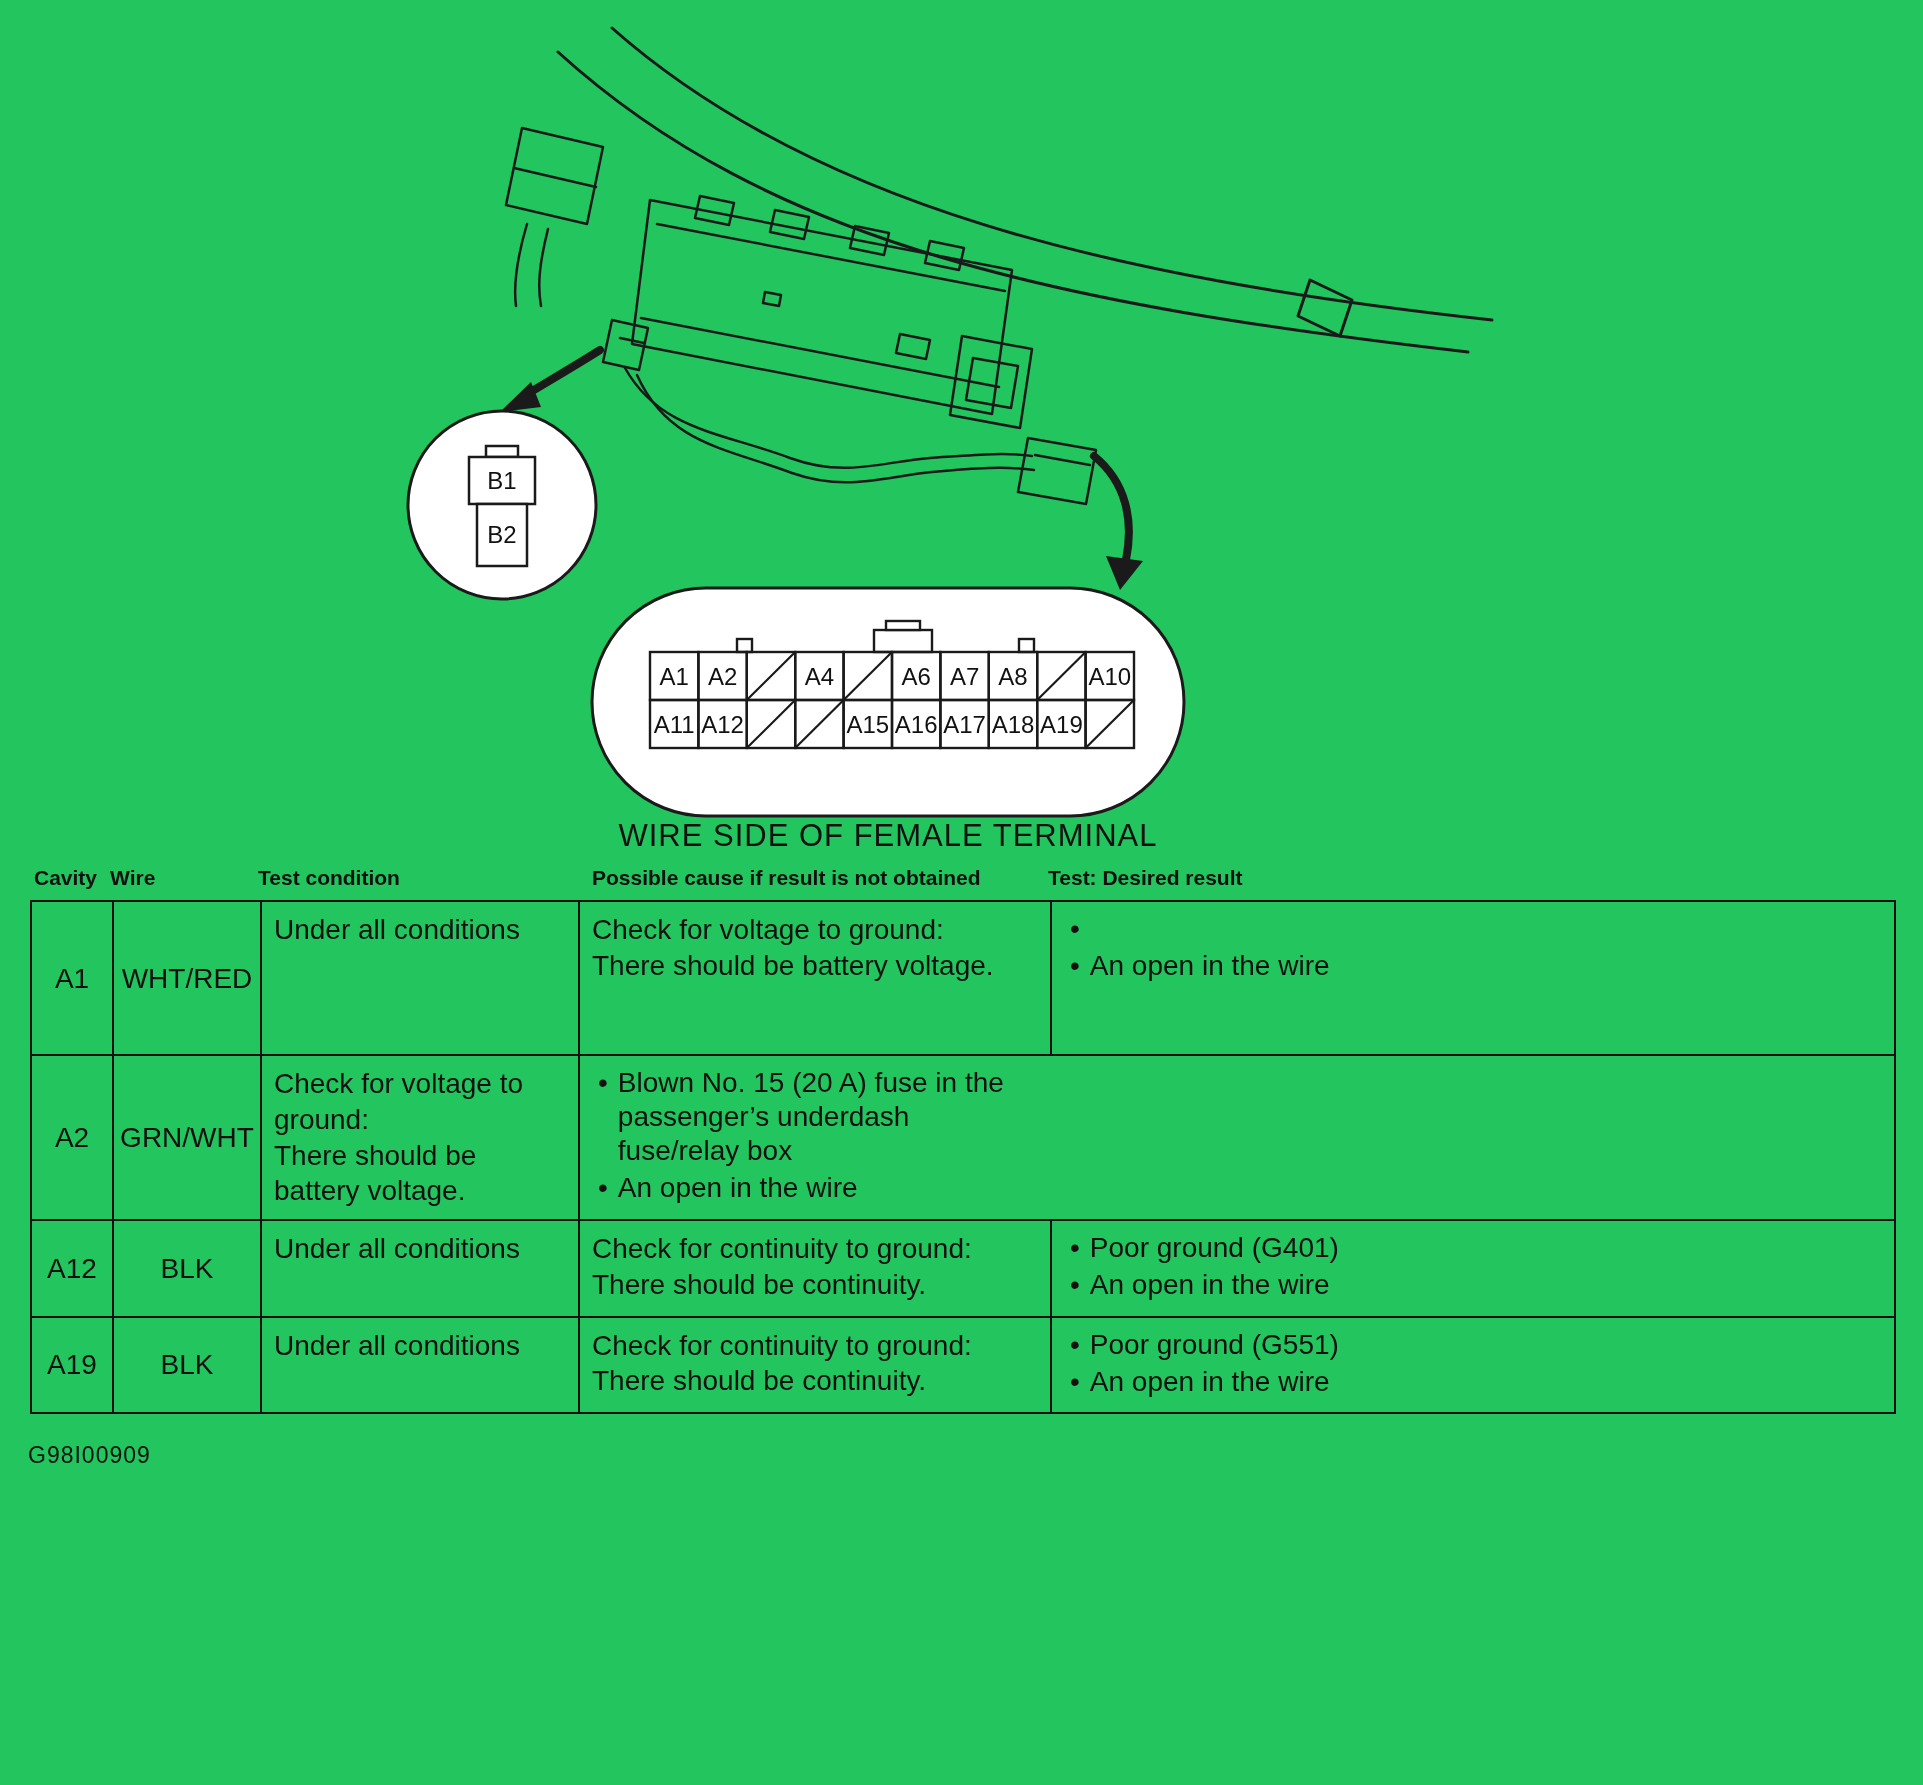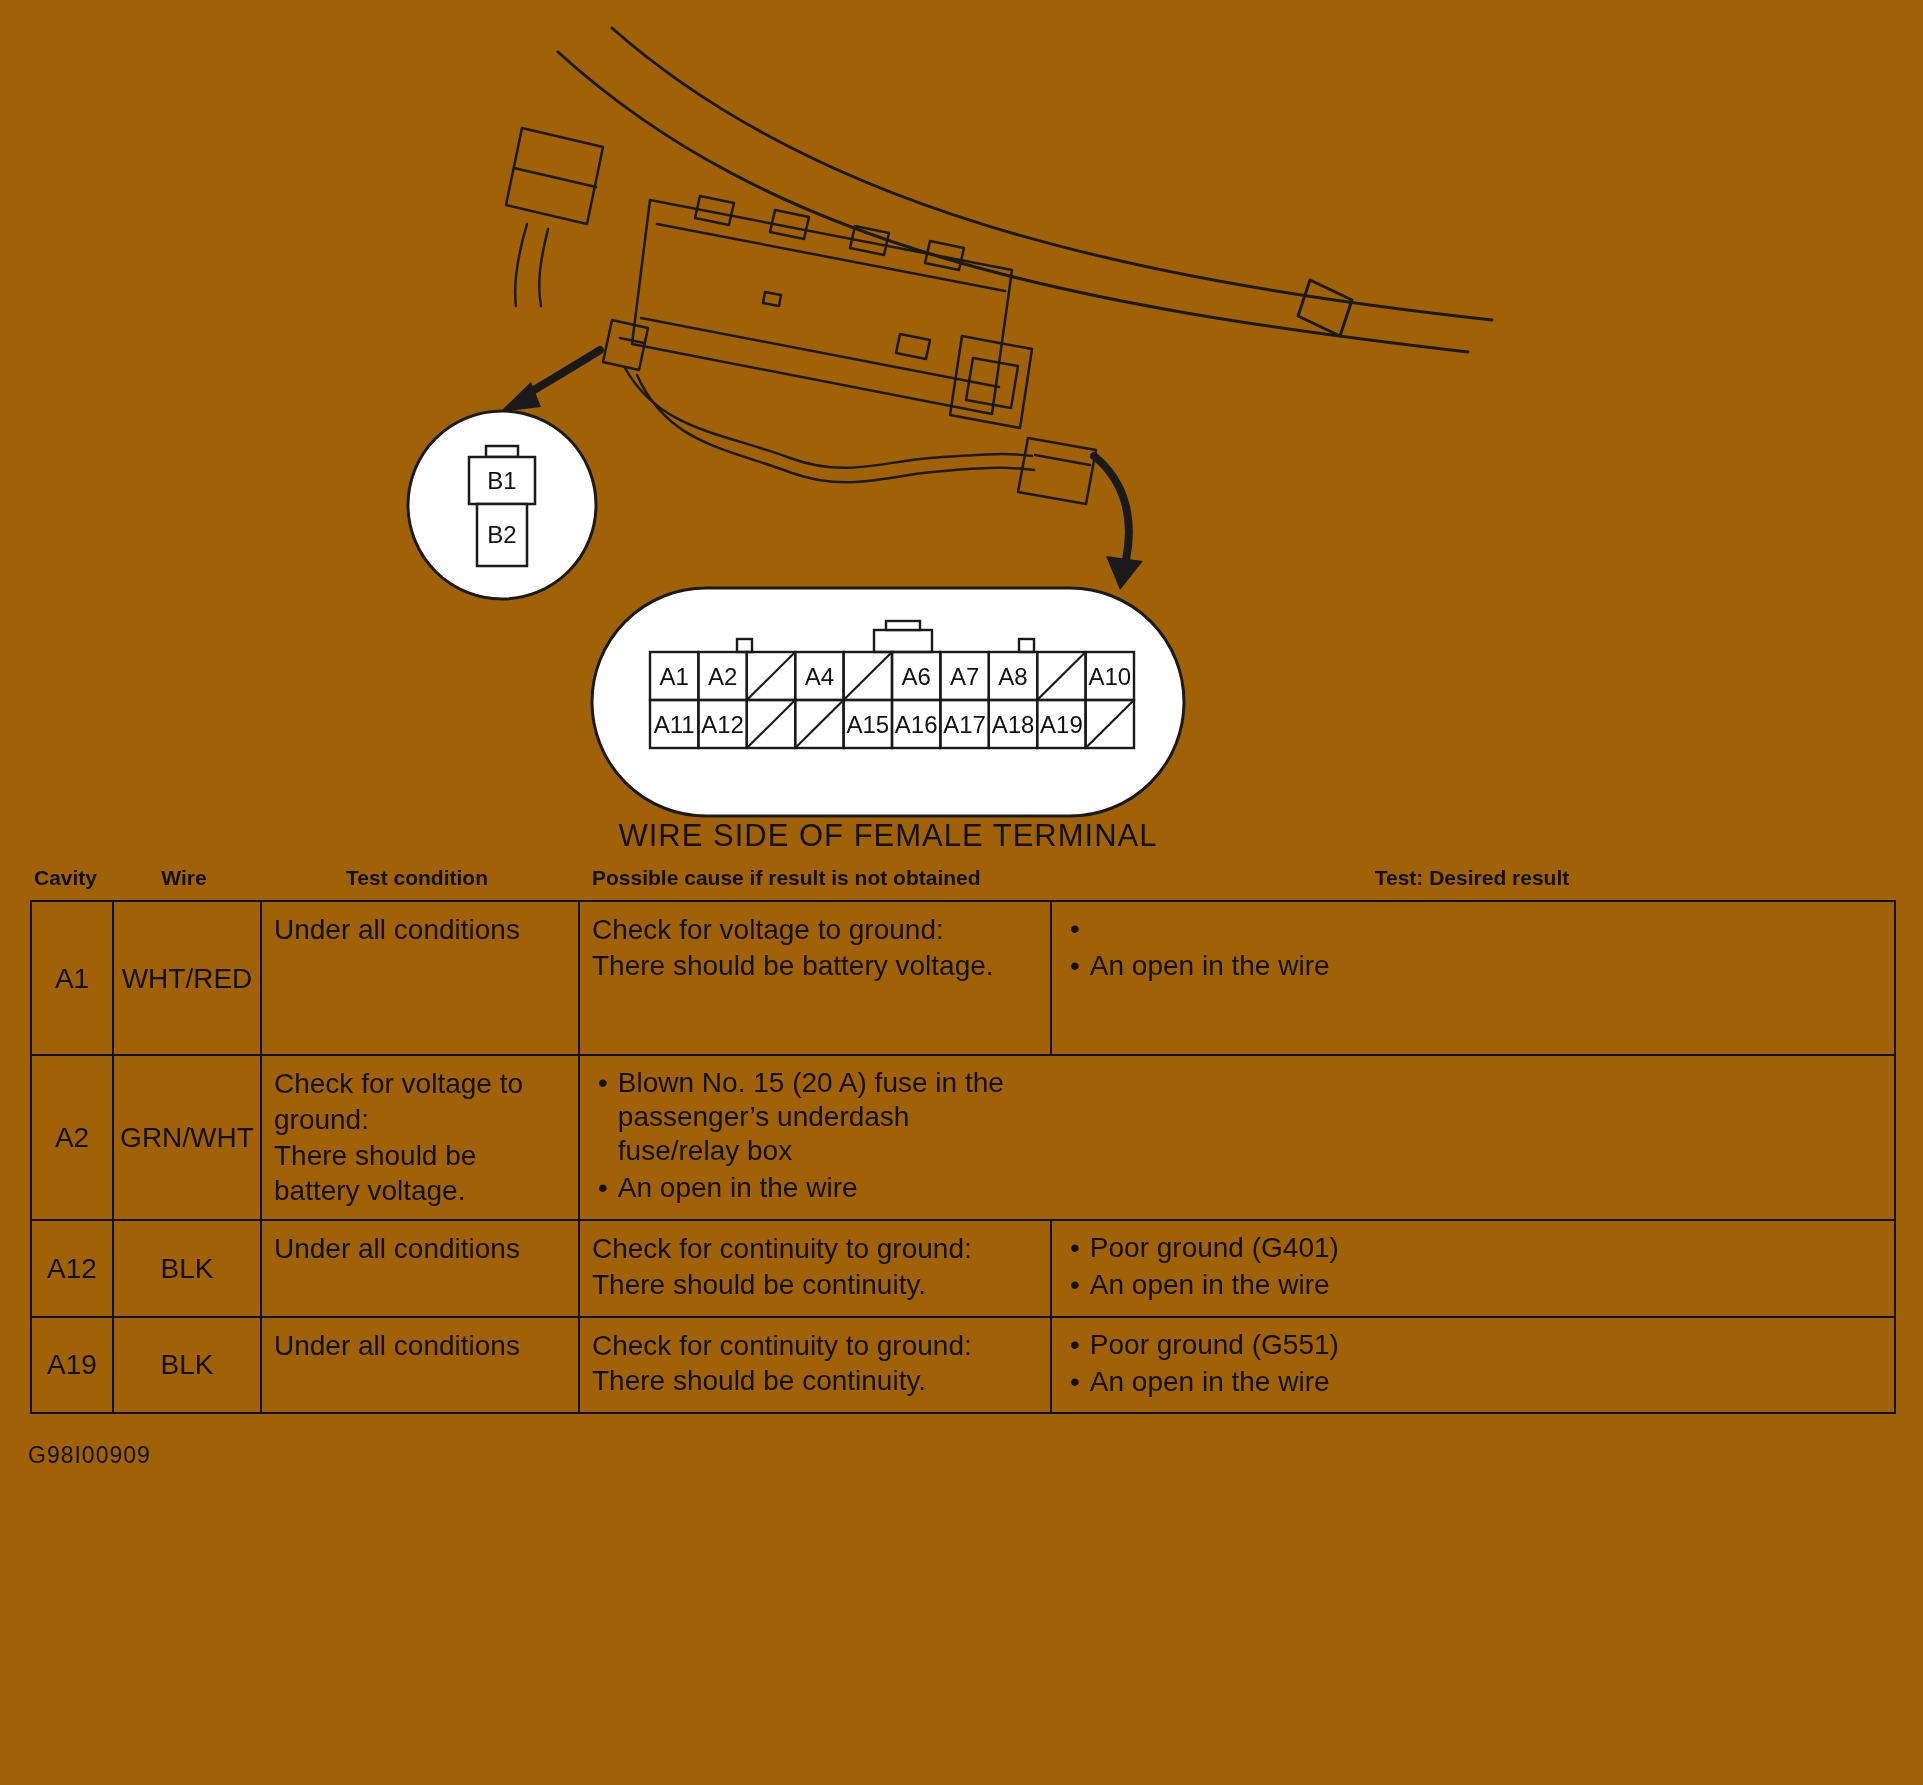--- a/index.html
+++ b/index.html
@@ -1,28 +1,28 @@
 <!DOCTYPE html>
 <html><head>
 <meta charset="utf-8">
 <style>
   html,body{margin:0;padding:0;background:#fff;}
   body{width:1923px;height:1785px;font-family:"Liberation Sans",sans-serif;color:#111;}
-  .page{position:relative;width:1923px;height:1785px;overflow:hidden;background:#a16207;}
+  .page{position:relative;width:1923px;height:1785px;overflow:hidden;background:#22c55e;}
 
   svg.illustration{display:block;width:1923px;height:858px;}
   svg text{font-family:"Liberation Sans",sans-serif;fill:#111;}
   .pin-label{font-size:24px;}
   .cell-label{font-size:24px;}
   .caption{font-size:31px;letter-spacing:1px;}
 
   .theader{margin:8px 0 0 30px;width:1866px;display:grid;
            grid-template-columns:80px 148px 318px 472px 1fr;
            font-weight:bold;font-size:21px;}
-  .th{text-align:center;padding-bottom:10px;}
+  .th{text-align:left;padding-bottom:10px;}
   .th-cavity{text-align:left;padding-left:4px;}
   .th-cause{text-align:left;padding-left:16px;}
 
   .ttable{margin-left:30px;width:1866px;border:2.5px solid #111;box-sizing:border-box;font-size:28px;}
   .trow{display:grid;grid-template-columns:80px 148px 318px 472px 1fr;border-top:2.5px solid #111;}
   .trow:first-child{border-top:none;}
   .trow.tall{min-height:152px;}
   .trow.short{min-height:82px;}
   .tcell{border-left:2.5px solid #111;padding:10px 12px;box-sizing:border-box;line-height:1.25;}
   .tcell:first-child{border-left:none;}

